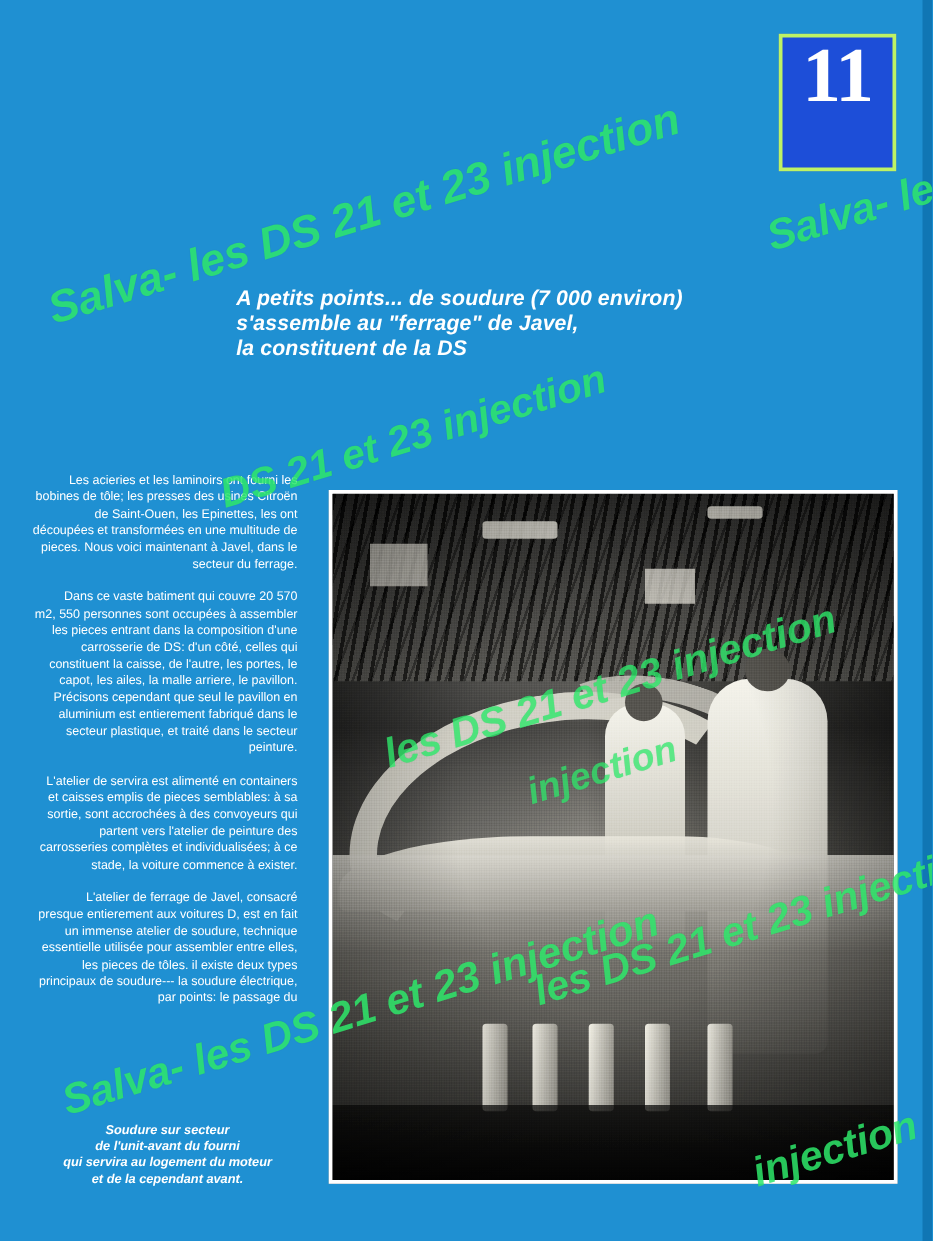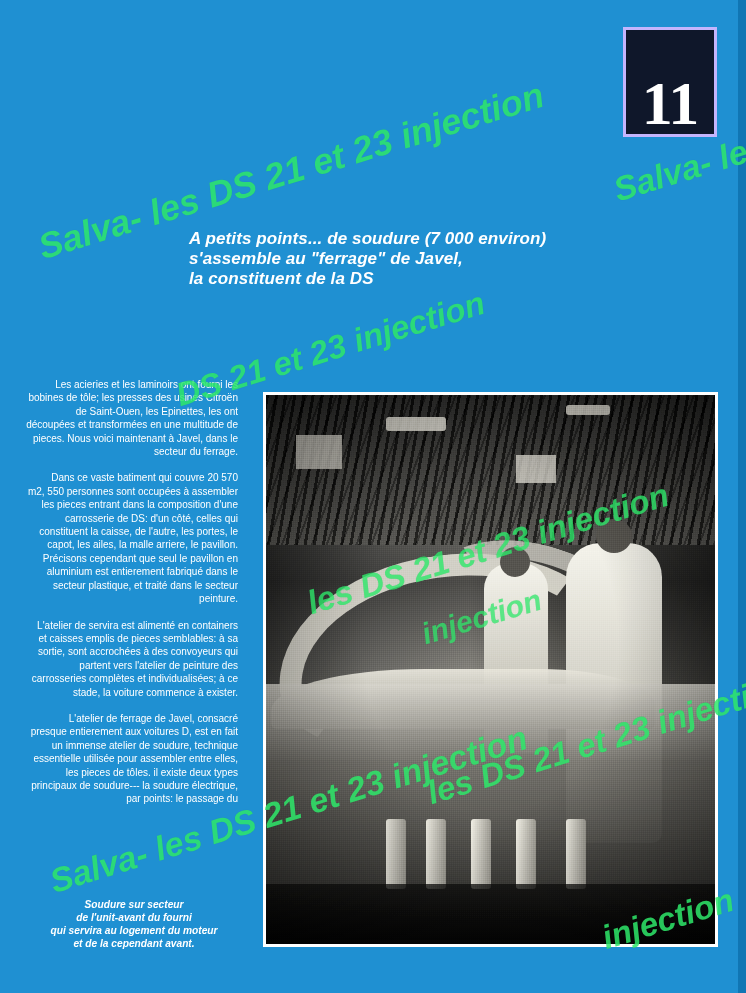--- a/index.html
+++ b/index.html
@@ -34,25 +34,25 @@
     background: #1076b4;
   }
 
   
   .page-number-box {
     position: absolute;
     left: 623px;
     top: 27px;
     width: 94px;
     height: 110px;
-    background: #0f172a;
-    border: 3px solid #c4b5fd;
+    background: #1d4ed8;
+    border: 3px solid #bef264;
     box-sizing: border-box;
     display: flex;
-    align-items: flex-end;
+    align-items: flex-start;
     justify-content: center;
   }
   .page-number-box .num {
     color: #ffffff;
     font-family: "Liberation Serif", serif;
     font-weight: bold;
     font-size: 62px;
     line-height: 1;
     letter-spacing: -1px;
   }

